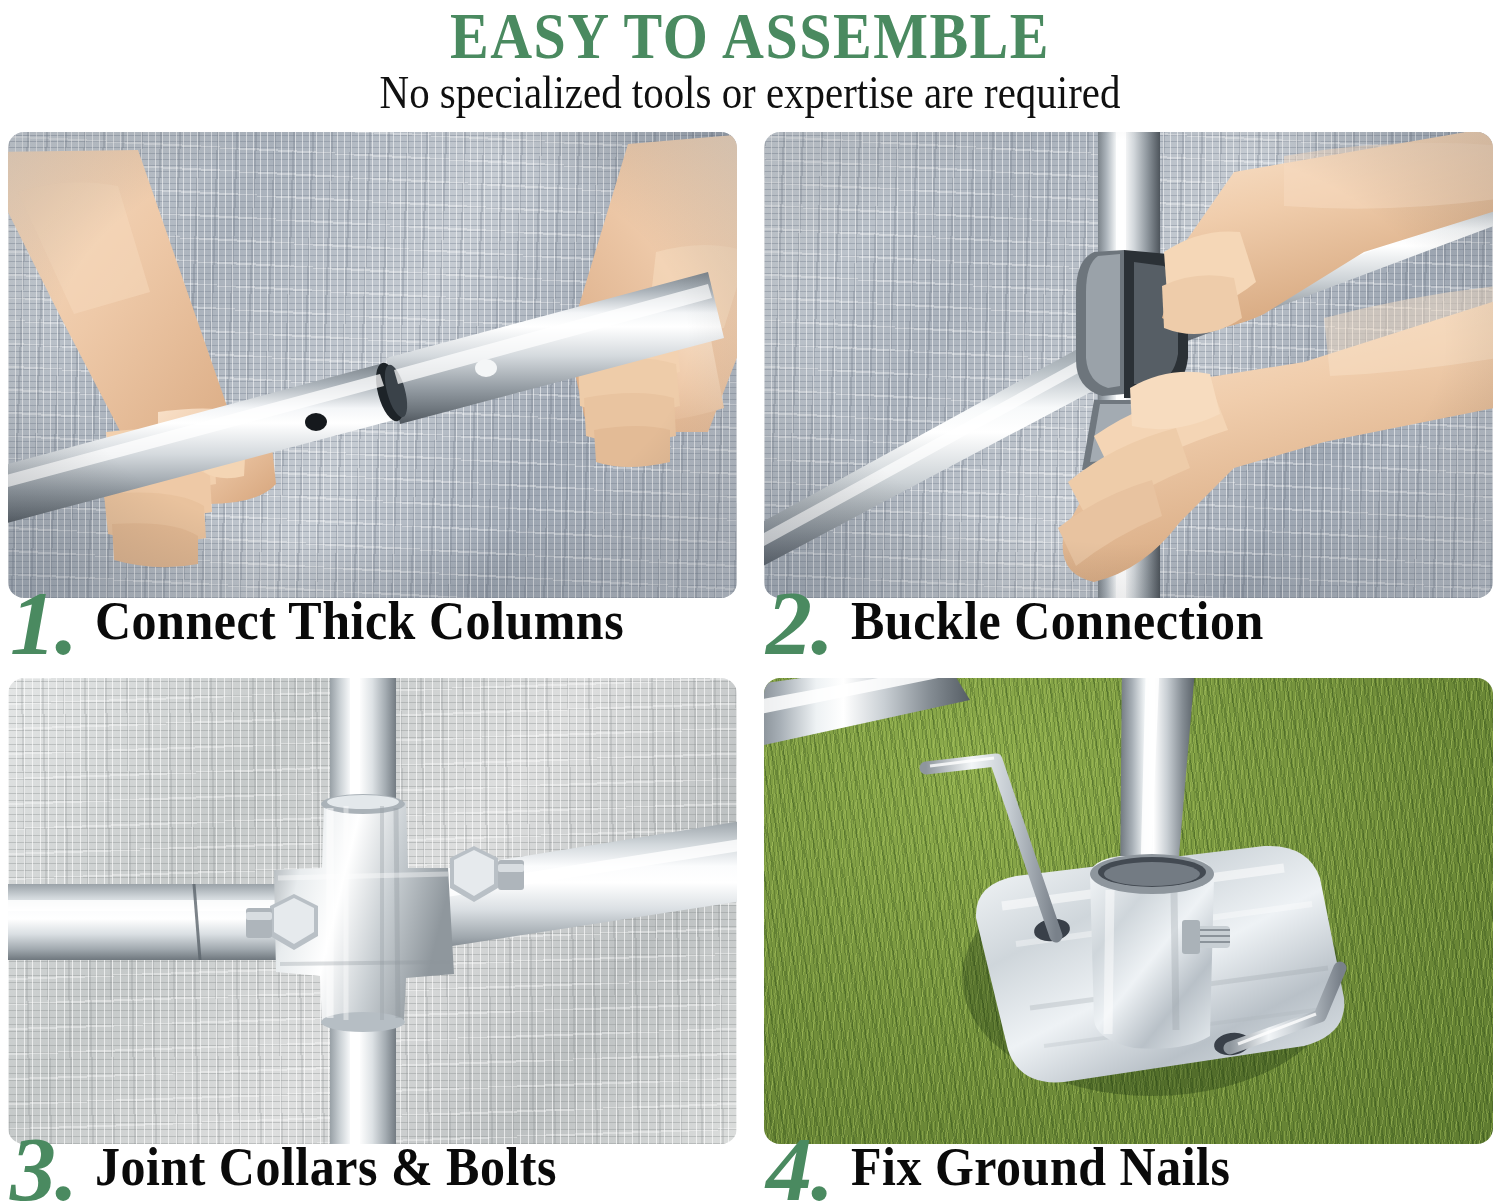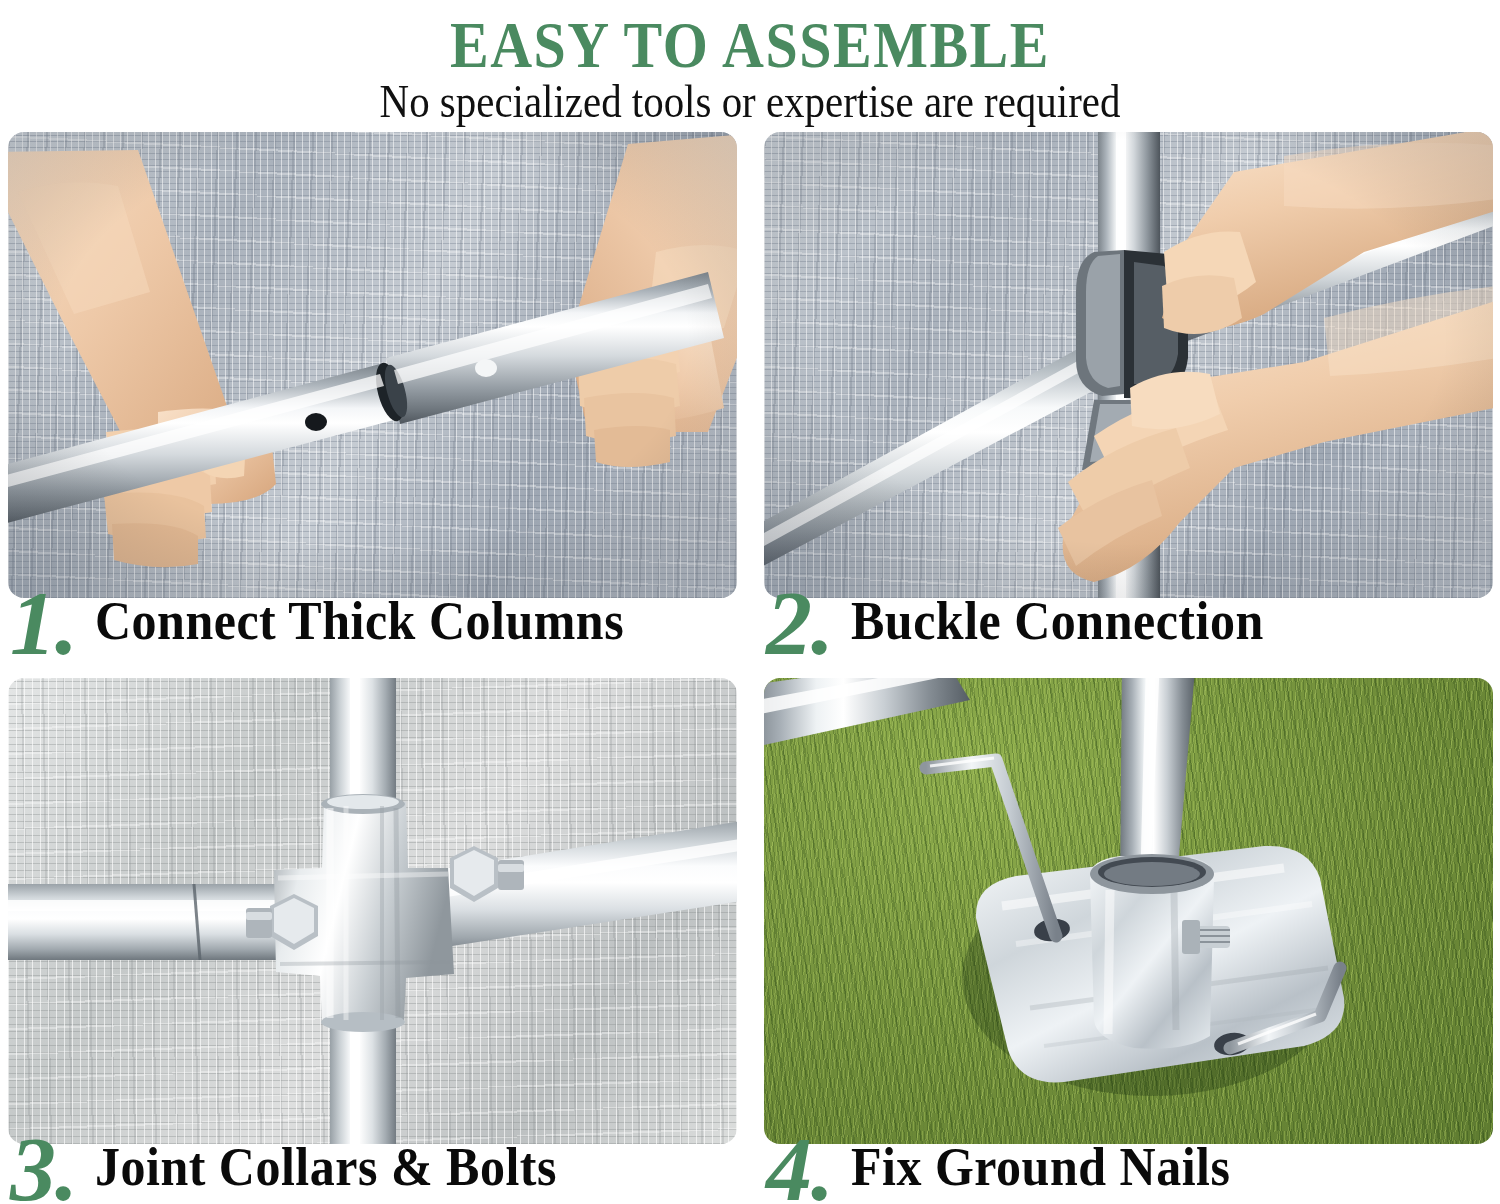--- a/index.html
+++ b/index.html
@@ -15,21 +15,21 @@
   #page {
     position: relative;
     width: 1500px;
     height: 1204px;
     background: #ffffff;
   }
 
   
   #header {
     position: absolute;
-    left: 0; top: 13px;
+    left: 0; top: 4px;
     width: 1500px;
     height: 126px;
     text-align: center;
   }
 
   #main-title {
     position: absolute;
     left: 0; top: -2px;
     width: 1500px;
     color: #4a8a60;

